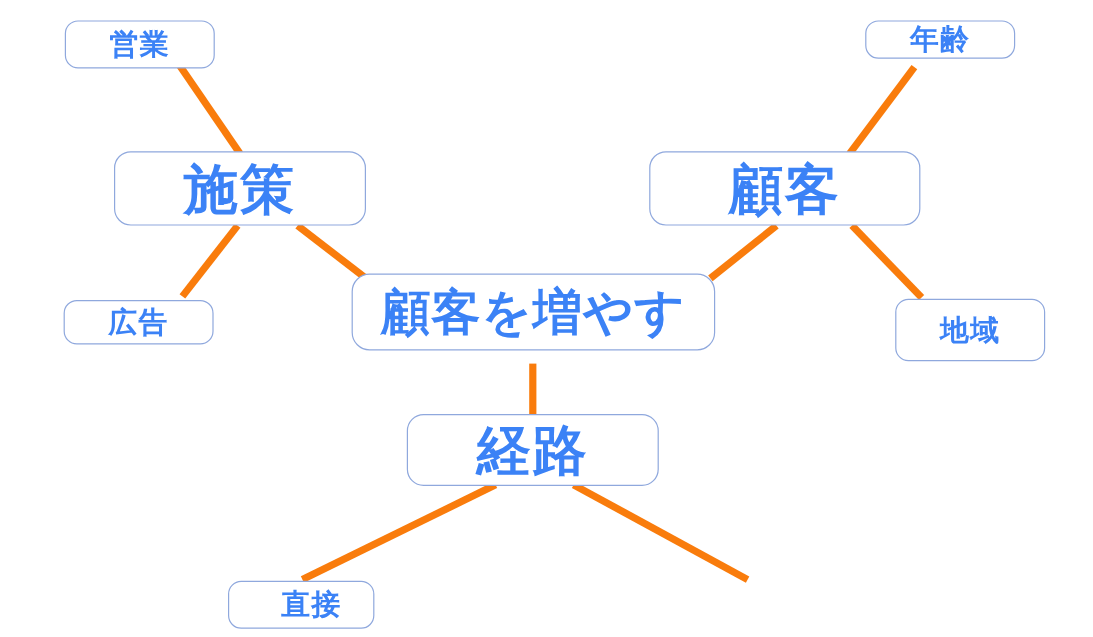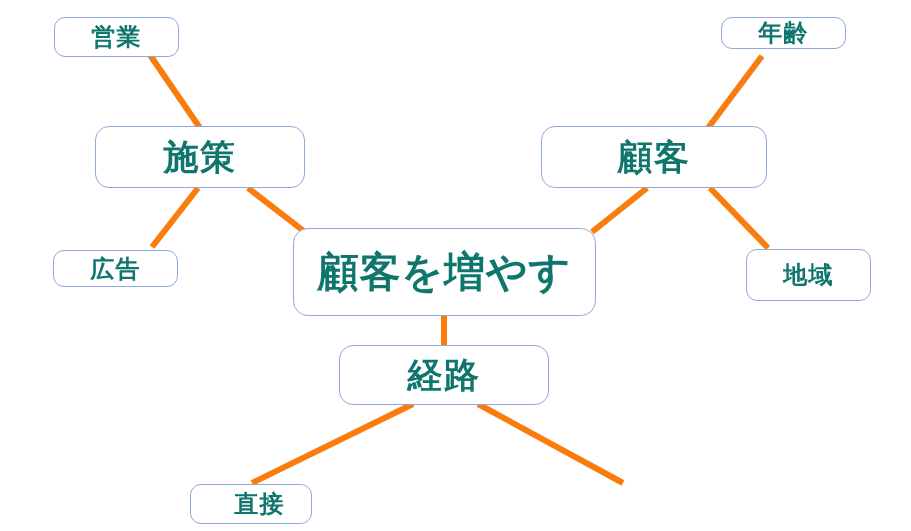--- a/index.html
+++ b/index.html
@@ -31,33 +31,33 @@
   }
   .node {
     position: absolute;
     box-sizing: border-box;
     display: flex;
     align-items: center;
     justify-content: center;
     background: #ffffff;
     border: 1.6px solid #8fa8dd;
     border-radius: 13px;
-    color: #0f766e;
+    color: #3b82f6;
     font-weight: bold;
     letter-spacing: 0.06em;
     white-space: nowrap;
     z-index: 3;
   }
   .node.central {
     font-size: 41px;
     border-radius: 15px;
     letter-spacing: 0.02em;
   }
   .node.branch {
-    font-size: 35px;
+    font-size: 45px;
     border-radius: 14px;
     letter-spacing: 0.04em;
   }
   .node.leaf {
     font-size: 24px;
     border-radius: 11px;
     border-width: 1.4px;
     letter-spacing: 0.05em;
   }
   .node-label {
@@ -77,21 +77,21 @@
       <line x1="248" y1="188" x2="305" y2="232"></line>
       <line x1="592" y1="232" x2="647" y2="188"></line>
       <line x1="762" y1="56" x2="708" y2="128"></line>
       <line x1="710" y1="188" x2="768" y2="248"></line>
       <line x1="444" y1="303" x2="444" y2="346"></line>
       <line x1="413" y1="404" x2="252" y2="483"></line>
       <line x1="478" y1="404" x2="623" y2="483"></line>
     </g>
   </svg>
 
-  <div class="node central" style="left:293px; top:228px; width:303px; height:88px;">
+  <div class="node central" style="left:293px; top:228px; width:303px; height:64px;">
     <span class="node-label">顧客を増やす</span>
   </div>
 
   <div class="node branch" style="left:95px; top:126px; width:210px; height:62px;">
     <span class="node-label">施策</span>
   </div>
 
   <div class="node branch" style="left:541px; top:126px; width:226px; height:62px;">
     <span class="node-label">顧客</span>
   </div>

